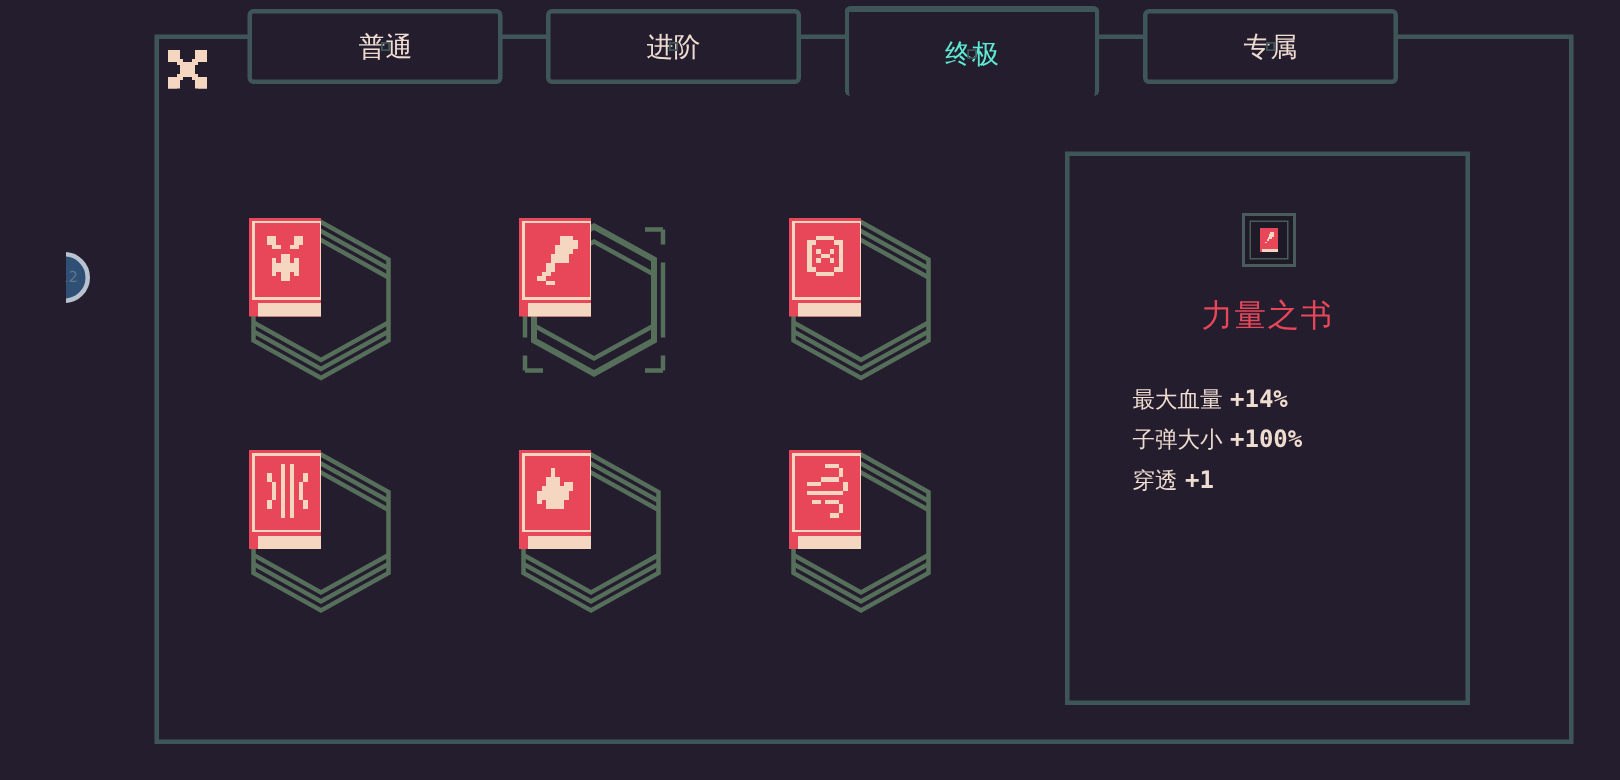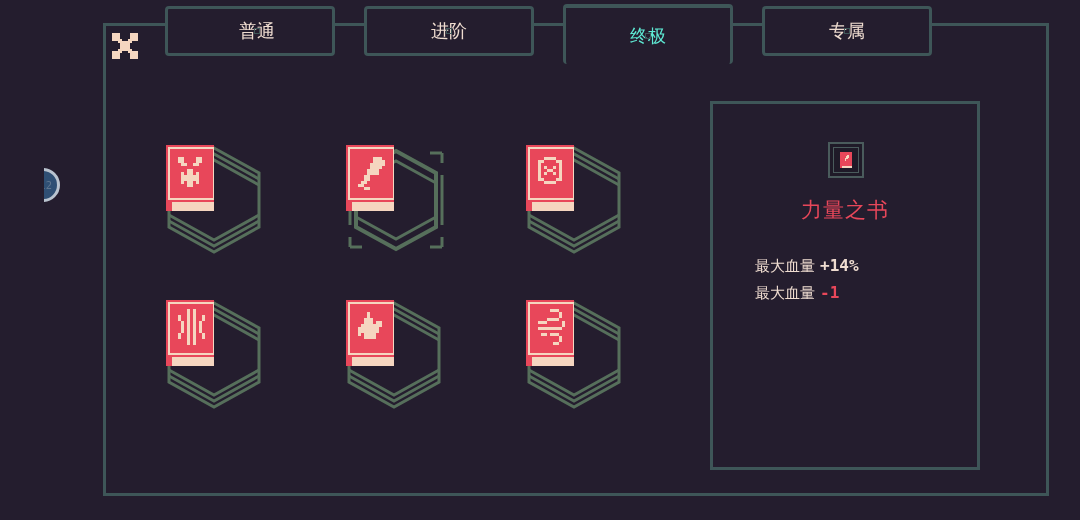--- a/index.html
+++ b/index.html
@@ -235,15 +235,16 @@
           <rect x="8" y="6" width="4" height="2"></rect>
           <rect x="7" y="8" width="4" height="2"></rect>
           <rect x="6" y="10" width="2" height="2"></rect>
           <rect x="4" y="13" width="2" height="1"></rect>
         </g>
     </svg>
   </div>
   <div class="item-title">力量之书</div>
   <div class="stats">
     <div class="stat"><span>最大血量</span><span class="val pos">+14%</span></div>
-    <div class="stat"><span>最大血量</span><span class="val neg">-1</span></div>
+    <div class="stat"><span>子弹大小</span><span class="val pos">+100%</span></div>
+    <div class="stat"><span>穿透</span><span class="val pos">+1</span></div>
   </div>
 </div>
 
 </body></html>

